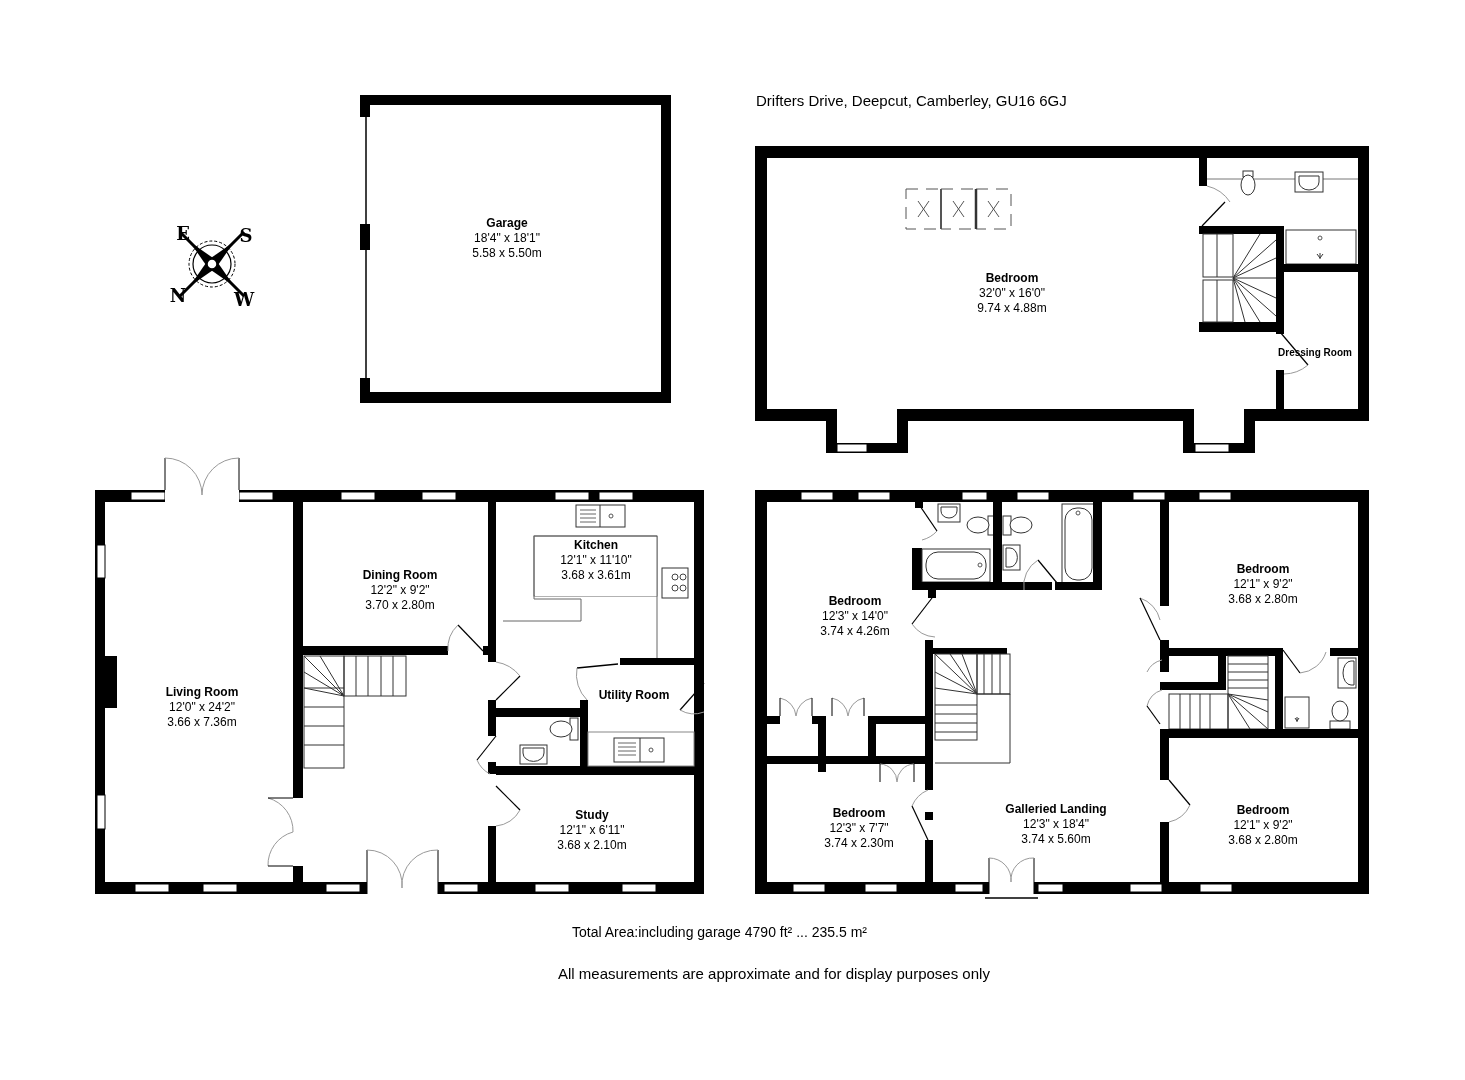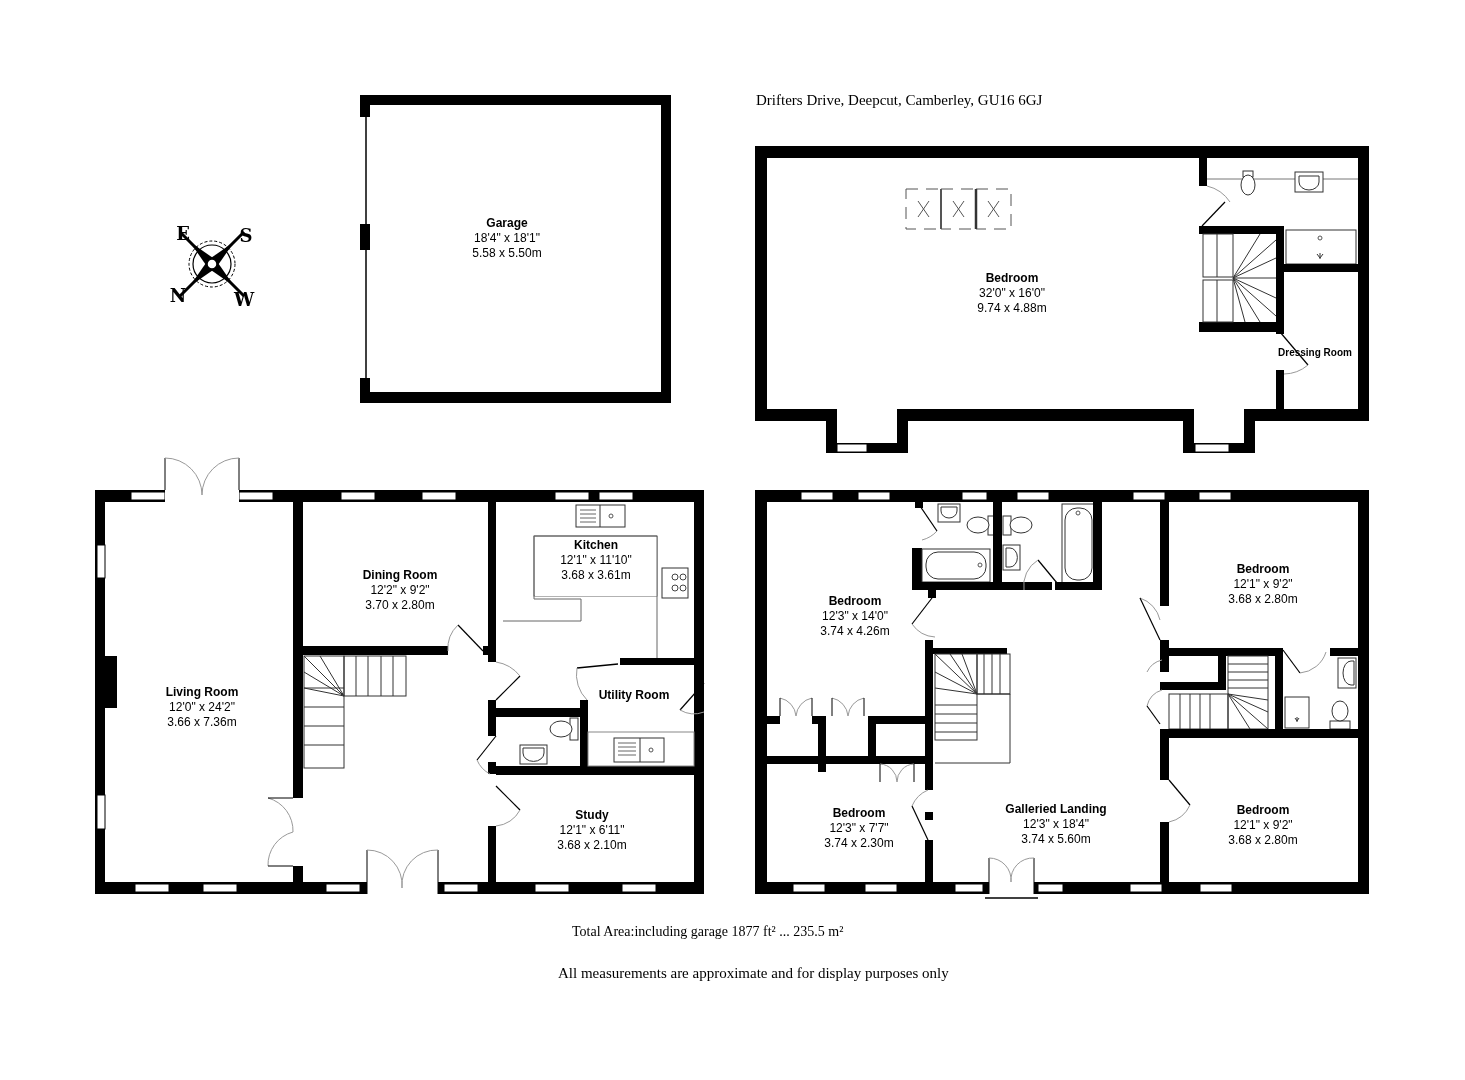--- a/index.html
+++ b/index.html
@@ -7,21 +7,21 @@
   #plan { position:absolute; left:0; top:0; }
   .wall { fill:#000; }
   .win { fill:#fff; stroke:#000; stroke-width:1; }
   .thin { fill:none; stroke:#000; stroke-width:1.2; }
   .arc { fill:none; stroke:#999; stroke-width:1; }
   .fix { fill:#fff; stroke:#333; stroke-width:1; }
   .stair { fill:none; stroke:#333; stroke-width:1; }
   .rname { font-family:"Liberation Sans", sans-serif; font-weight:bold; font-size:12px; text-anchor:middle; }
   .rdim { font-family:"Liberation Sans", sans-serif; font-size:12px; text-anchor:middle; }
   .compass-letter { font-family:"DejaVu Serif", serif; font-weight:bold; font-size:18px; text-anchor:middle; }
-  .html-text { position:absolute; white-space:nowrap;font-family:Liberation Serif, serif; }
+  .html-text { position:absolute; white-space:nowrap; }
   #address { left:756px; top:92px; font-size:15px; }
   #total-area { left:572px; top:924px; font-size:14px; }
   #disclaimer { left:558px; top:965px; font-size:15px; }
 </style>
 </head>
 <body>
 
 <div id="address" class="html-text">Drifters Drive, Deepcut, Camberley, GU16 6GJ</div>
 
 <svg id="plan" width="1465" height="1080" viewBox="0 0 1465 1080">
@@ -404,14 +404,14 @@
     <text class="rname" x="1056" y="813">Galleried Landing</text>
     <text class="rdim" x="1056" y="828">12'3" x 18'4"</text>
     <text class="rdim" x="1056" y="843">3.74 x 5.60m</text>
 
     <text class="rname" x="1263" y="814">Bedroom</text>
     <text class="rdim" x="1263" y="829">12'1" x 9'2"</text>
     <text class="rdim" x="1263" y="844">3.68 x 2.80m</text>
   </g>
 </svg>
 
-<div id="total-area" class="html-text">Total Area:including garage 1877 ft² ... 235.5 m²</div>
+<div id="total-area" class="html-text">Total Area:including garage 4790 ft² ... 235.5 m²</div>
 <div id="disclaimer" class="html-text">All measurements are approximate and for display purposes only</div>
 
 </body></html>

